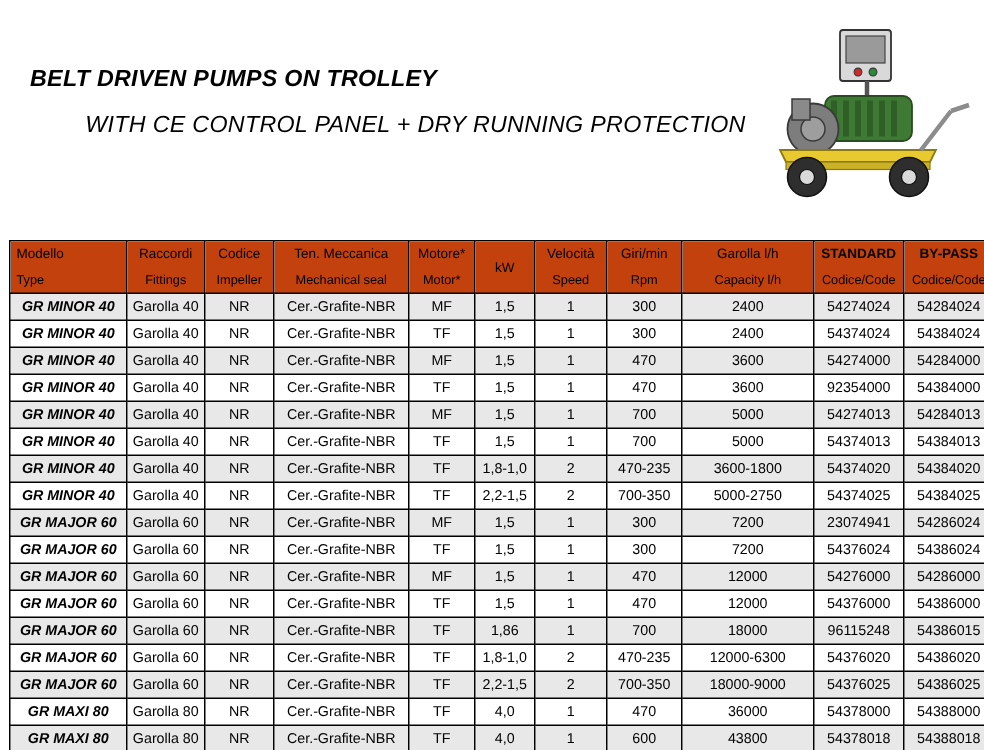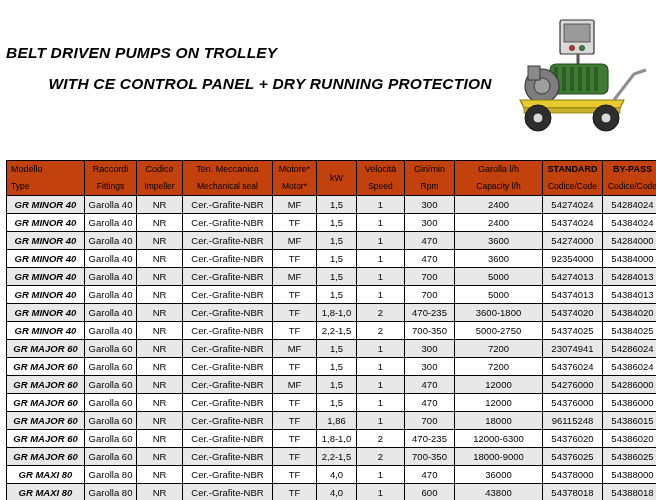--- a/index.html
+++ b/index.html
@@ -22,34 +22,35 @@
   }
 
   
   .header {
     position: relative;
     height: 138px;
     padding: 22px 0 0 0;
   }
   .title-block {
     width: 500px;
+    padding-left: 14px;
     box-sizing: border-box;
   }
   .title-line1 {
     font-size: 15.5px;
     font-weight: bold;
     font-style: italic;
     letter-spacing: 0.2px;
     margin-top: 22px;
     text-align: left;
     padding-left: 6px;
   }
   .title-line2 {
     font-size: 15.5px;
-    font-weight: bold;
+    font-weight: normal;
     font-style: italic;
     letter-spacing: 0.2px;
     margin-top: 13px;
     text-align: center;
     padding-left: 40px;
   }
 
   
   .pump-art {
     position: absolute;

